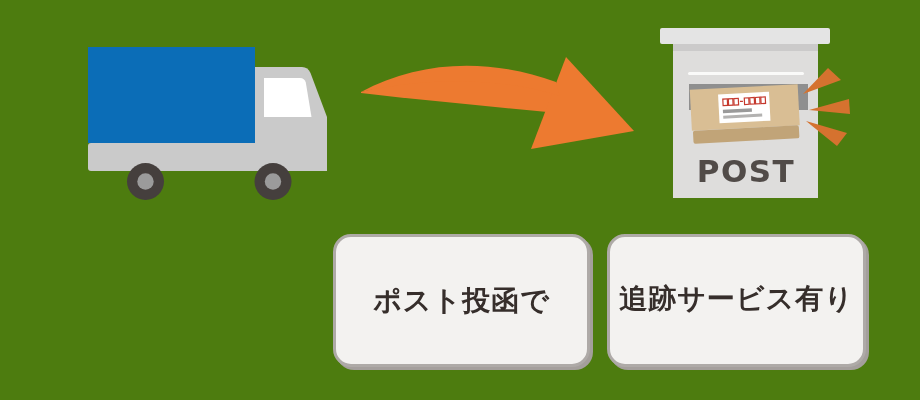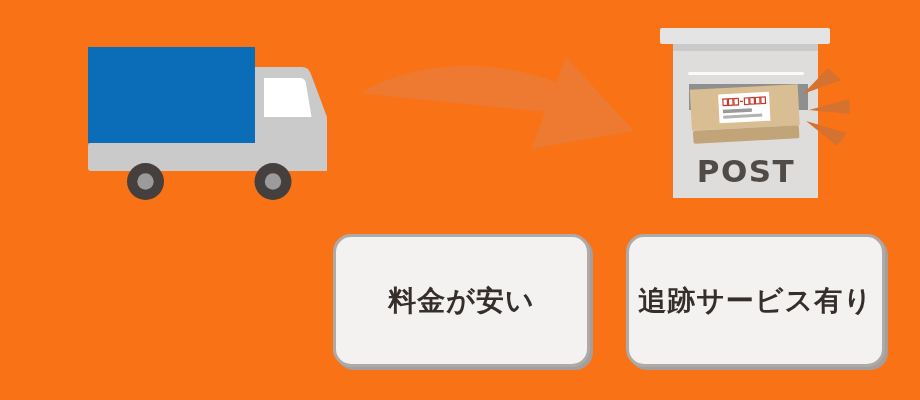--- a/index.html
+++ b/index.html
@@ -1,21 +1,21 @@
 <!DOCTYPE html>
 <html><head>
 <meta charset="utf-8">
 <style>
   html, body { margin: 0; padding: 0; background: #ffffff; }
   body { font-family: "DejaVu Sans", "Liberation Sans", sans-serif; }
   .stage {
     position: relative;
     width: 920px;
     height: 400px;
-    background: #f97316;
+    background: #4d7c0f;
     overflow: hidden;
   }
   .art {
     position: absolute;
     left: 0; top: 0;
     width: 920px; height: 230px;
   }
   .post-text {
     font-family: "DejaVu Sans", "Liberation Sans", sans-serif;
     font-weight: bold;
@@ -35,21 +35,21 @@
     align-items: center;
     text-align: center;
     font-weight: bold;
     font-size: 28px;
     color: #362E2B;
     line-height: 1.55;
     letter-spacing: 1px;
   }
   .card-1 { left: 43px;  width: 254px; }
   .card-2 { left: 333px; width: 251px; }
-  .card-3 { left: 626px; width: 253px; }
+  .card-3 { left: 607px; width: 253px; font-family: Liberation Mono, monospace; }
   .card-line { display: block; }
   .card-line:empty { display: none; }
 </style>
 </head>
 <body>
 
 <div class="stage">
 
   <svg class="art" viewBox="0 0 920 230">
 
@@ -104,21 +104,21 @@
         <polygon points="809,110 849,99 850,114"></polygon>
         <polygon points="806,121 847,133 837,146"></polygon>
       </g>
 
       <text x="746" y="182" text-anchor="middle" font-size="31" class="post-text" fill="#514B48">POST</text>
     </g>
   </svg>
 
 
   <div class="card card-2">
-    <span class="card-line">料金が安い</span>
+    <span class="card-line">ポスト投函で</span>
 
   </div>
 
   <div class="card card-3">
     <span class="card-line">追跡サービス有り</span>
 
   </div>
 
 </div>
 

